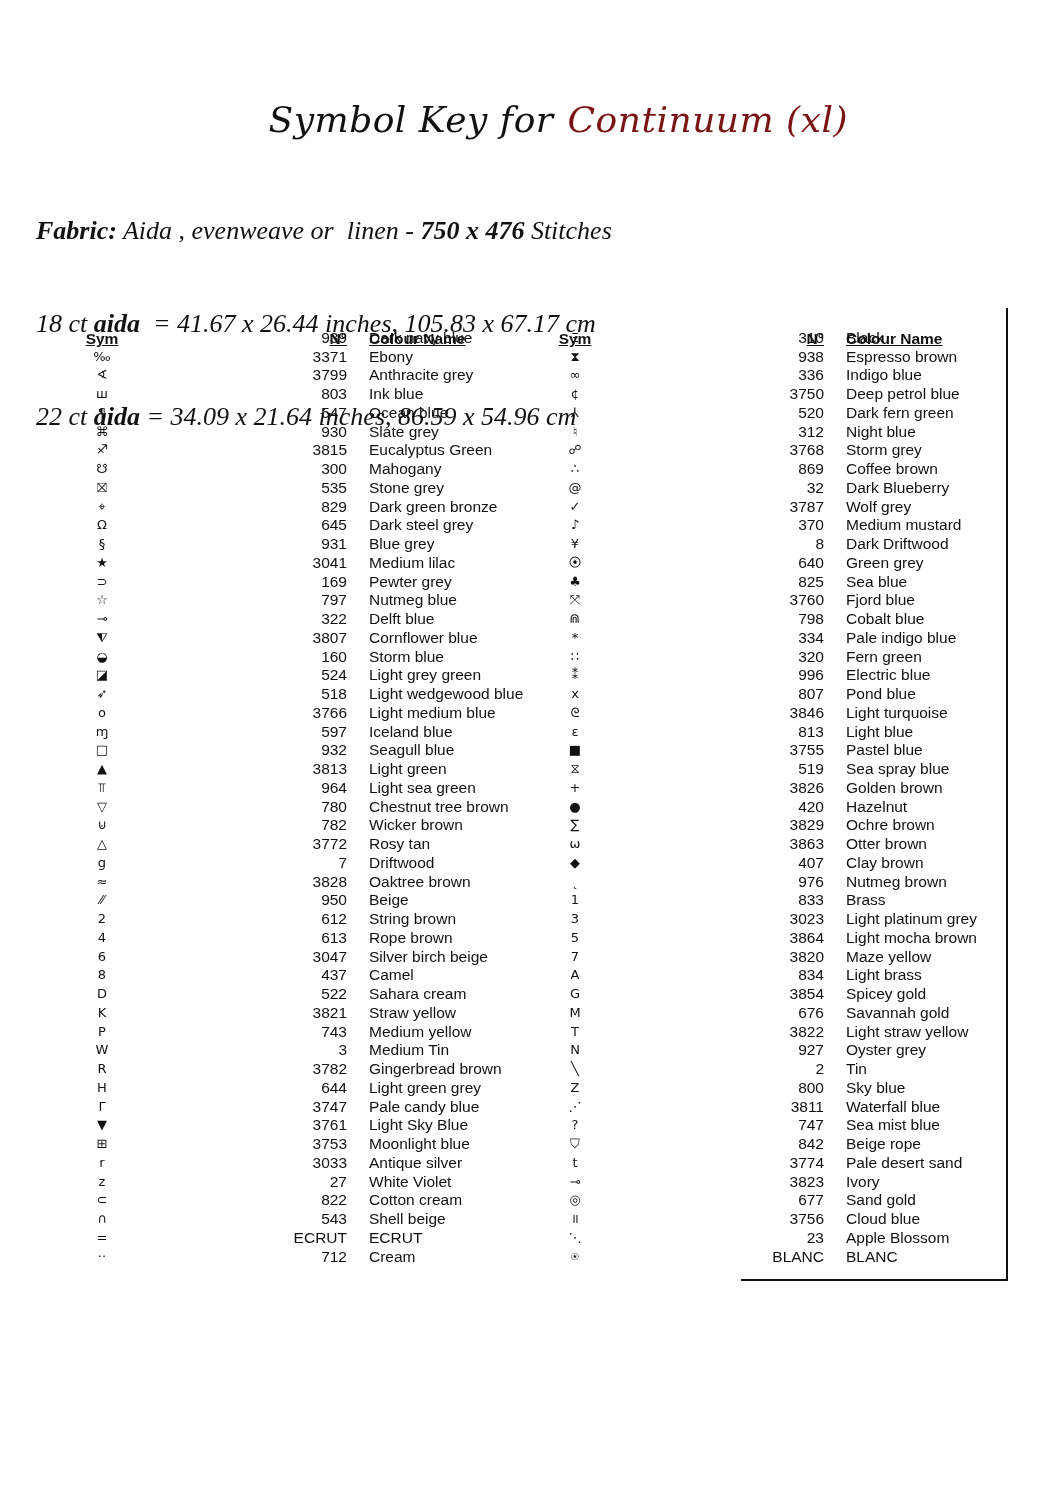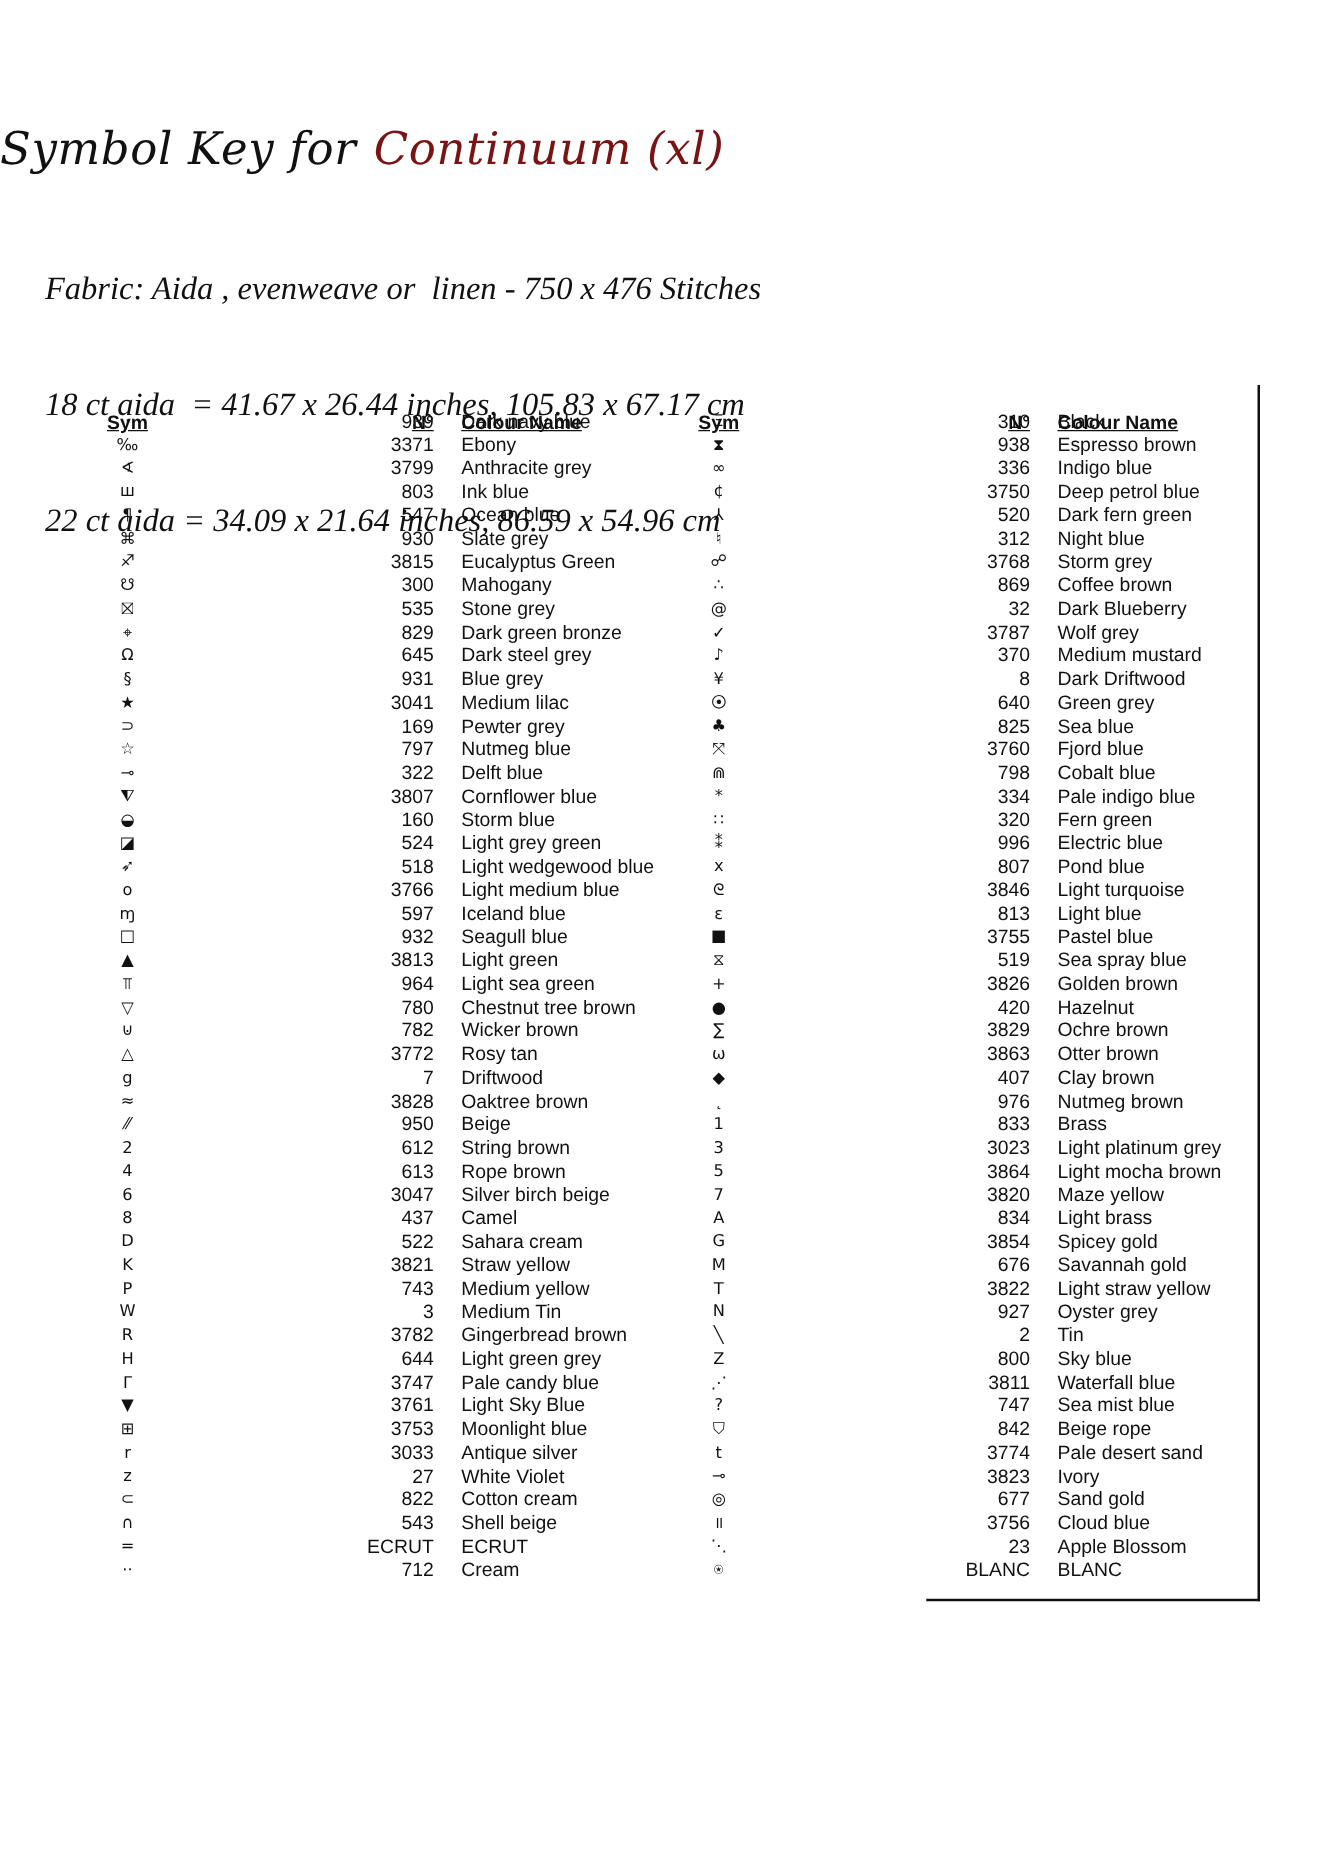--- a/index.html
+++ b/index.html
@@ -1,28 +1,28 @@
 <!DOCTYPE html>
 <html><head>
 <meta charset="utf-8">
 <style>
   html, body { margin: 0; padding: 0; background: #ffffff; }
   body { width: 1060px; height: 1500px; position: relative; overflow: hidden; color: #111; }
   .title {
-    position: absolute; left: 0; top: 96px; width: 848px; text-align: left;
+    position: absolute; left: 0; top: 96px; width: 848px; text-align: right;
     font-family: "DejaVu Serif", serif; font-style: italic; font-size: 36px; line-height: 48px;
     letter-spacing: 0.5px;
   }
   .title .accent { color: #7a1414; margin-left: 14px; }
   .specs {
     position: absolute; left: 36px; top: 153px;
     font-family: "Liberation Serif", serif; font-style: italic; font-size: 26px; line-height: 31px;
     white-space: pre;
   }
-  .specs b { font-weight: normal; }
+  .specs b { font-weight: bold; }
   .keytable {
     position: absolute; top: 310px;
     font-family: "Liberation Sans", sans-serif; font-size: 15.5px;
   }
   .keytable .hdr, .keytable .row { display: flex; height: 18.75px; line-height: 18.75px; align-items: center; }
   .keytable .hdr span { font-weight: bold; text-decoration: underline; margin-top: 40px; }
   .col-sym { width: 90px; text-align: center; }
   .col-num { text-align: right; }
   .col-name { padding-left: 22px; white-space: nowrap; }
   #left-table { left: 57px; }

